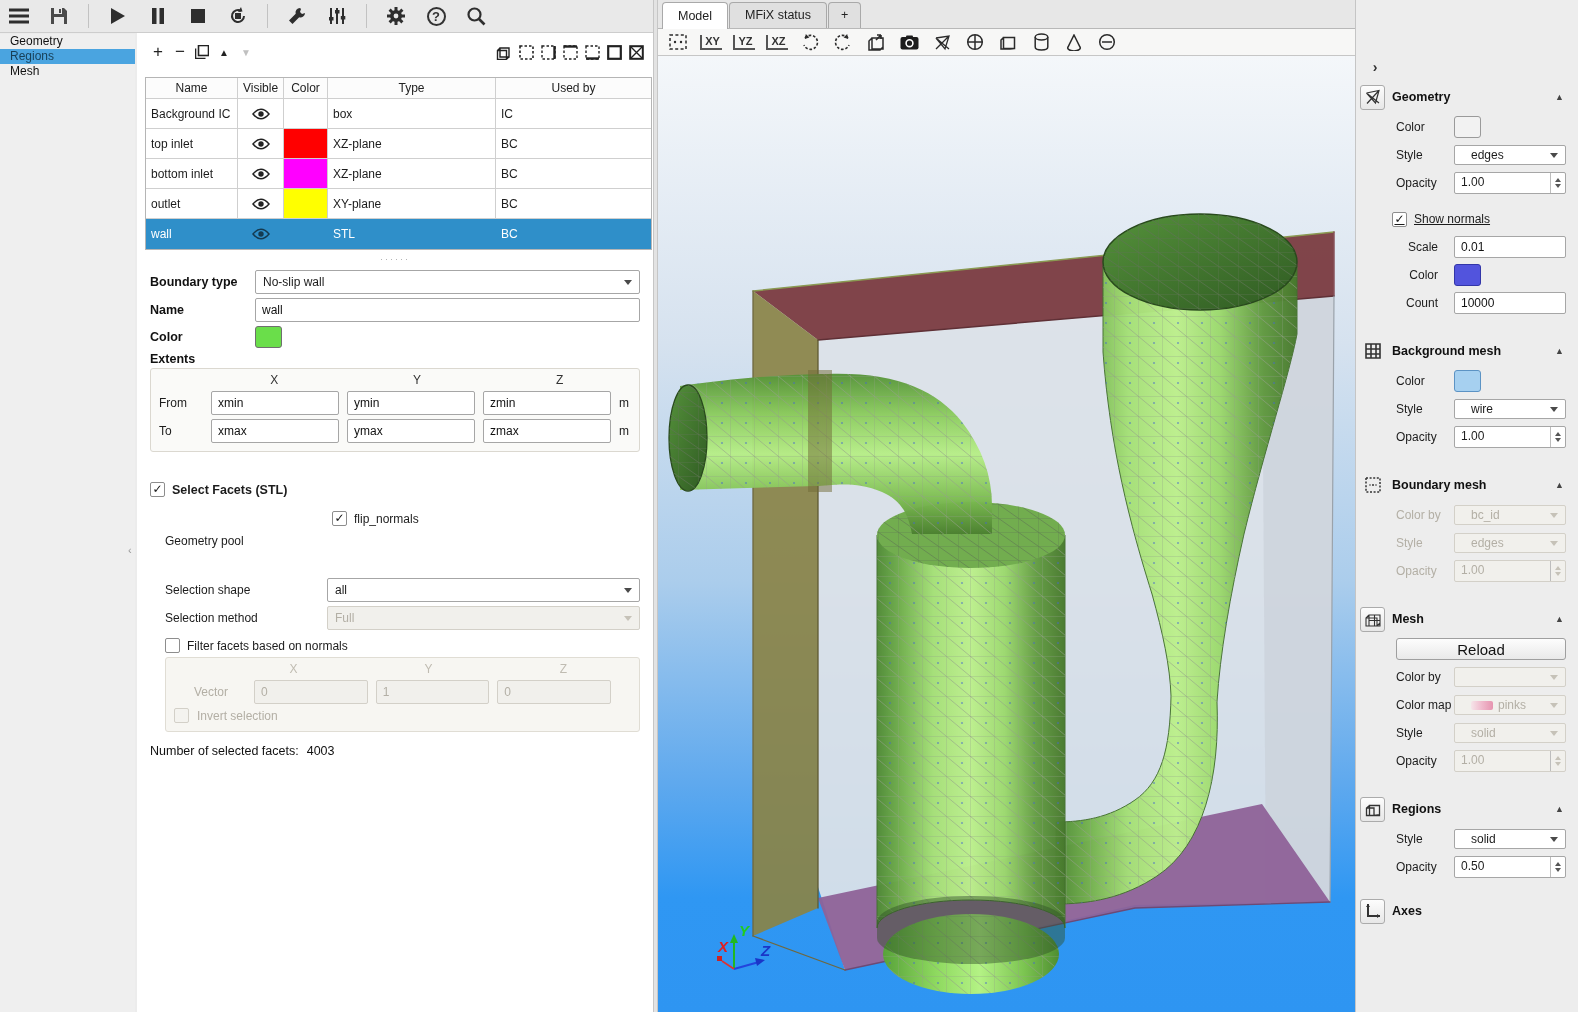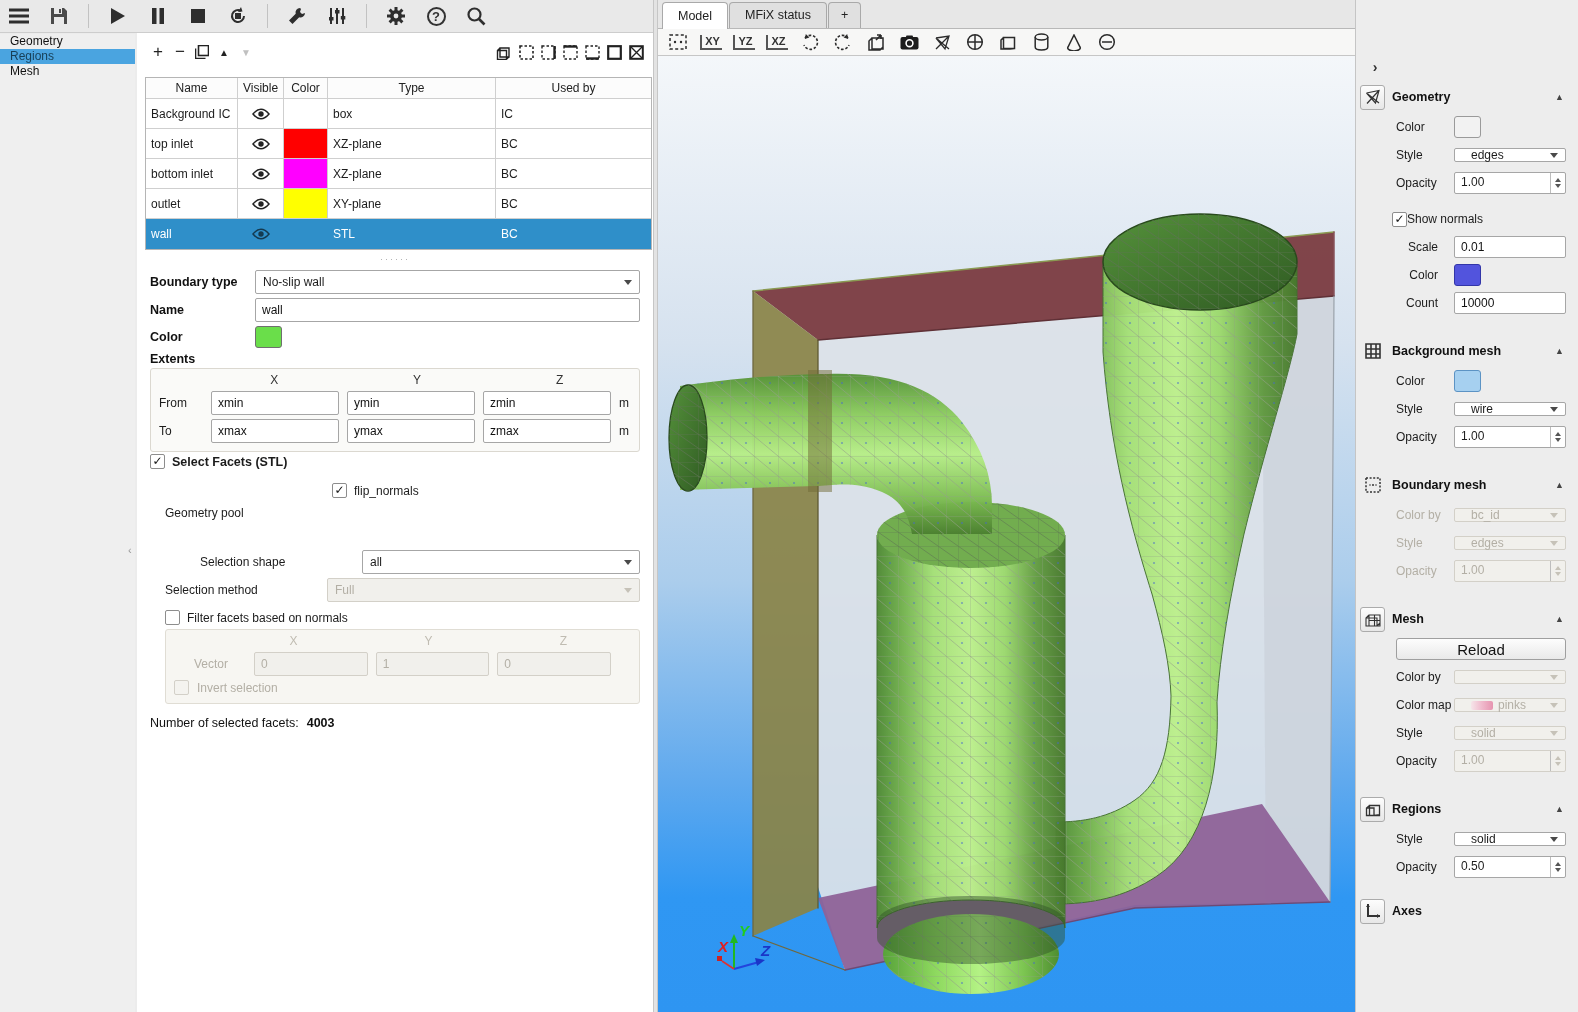--- a/index.html
+++ b/index.html
@@ -68,21 +68,21 @@
   .axis-head.dim{color:#c0bcb2;}
   .axis-head .gcell{flex:1;text-align:center;}
   .axis-head .glab{width:44px;flex:none;}
   .grow{display:flex;align-items:center;margin-top:4px;gap:8px;}
   .grow .glab{width:44px;flex:none;}
   .grow .gcell{flex:1;}
   .grow .gunit{width:12px;flex:none;text-align:left;}
   .groupbox.dim{background:#f7f6f2;border-color:#e0ddd4;color:#b3afa5;}
 
   .facets-line{margin:12px 13px;font-size:12.5px;color:#111;}
-  .facets-line b{font-weight:bold;margin-left:8px;}
+  .facets-line b{font-weight:normal;margin-left:8px;}
 
   .panel-splitter{position:absolute;left:653px;top:0;width:5px;height:1012px;background:#e3e3e3;
     border-left:1px solid #c6c6c6;border-right:1px solid #c6c6c6;}
   .nav-collapse{position:absolute;left:128px;top:544px;color:#9a9a9a;font-size:11px;}
 
   
   .viewport{position:absolute;left:658px;top:0;width:697px;height:1012px;background:#84cc16;}
   .vp-tabs{height:29px;display:flex;align-items:flex-end;border-bottom:1px solid #b8b8b8;background:#e7e7e7;padding-left:4px;}
   .vtab{padding:5px 15px 6px 15px;border:1px solid #a9a9a9;border-bottom:none;border-radius:4px 4px 0 0;
     background:#e0e0e0;margin-right:1px;font-size:12.5px;color:#222;}
@@ -104,30 +104,30 @@
   .sec-h{display:flex;align-items:center;height:26px;margin-bottom:6px;}
   .sec-ic{width:25px;height:25px;display:flex;align-items:center;justify-content:center;flex:none;margin-right:7px;}
   .sec-ic.raised{border:1px solid #ababab;border-radius:3px;background:linear-gradient(#fdfdfd,#e7e7e7);}
   .sec-title{font-weight:bold;font-size:12.5px;flex:1;color:#111;}
   .sec-arrow{color:#444;font-size:9px;flex:none;margin-right:2px;}
   .sb-row{display:flex;align-items:center;height:22px;margin:0 0 6px 36px;}
   .sb-row .lb{width:58px;flex:none;color:#1c1c1c;}
   .sb-row.dim .lb{color:#b3afa5;}
   .sb-row .lb.ra{text-align:right;padding-right:16px;}
   .sb-row .ctrl{flex:1;min-width:0;}
-  .sb-check{display:flex;align-items:center;height:18px;margin:16px 0 8px 32px;}
+  .sb-check{display:flex;align-items:center;gap:7px;height:18px;margin:16px 0 8px 32px;text-decoration:underline;}
   .spin{height:22px;background:#fff;border:1px solid #a6a6a6;border-radius:2px;display:flex;align-items:stretch;flex:1;min-width:0;}
   .spin .tx{flex:1;padding:2px 0 0 6px;overflow:hidden;}
   .spin .btns{width:15px;border-left:1px solid #bdbdbd;display:flex;flex-direction:column;align-items:center;justify-content:center;gap:2px;}
   .spin .u{width:0;height:0;border:3px solid transparent;border-bottom:4px solid #555;}
   .spin .d{width:0;height:0;border:3px solid transparent;border-top:4px solid #555;}
   .spin.dis{background:#f1f0ec;border-color:#d3d0c8;color:#b3afa5;}
   .spin.dis .u{border-bottom-color:#c6c2b8;}
   .spin.dis .d{border-top-color:#c6c2b8;}
-  .sb-combo{height:14px;padding-left:16px;}
+  .sb-combo{height:20px;padding-left:16px;}
   .reload-btn{height:22px;margin:0 0 6px 36px;border:1px solid #9f9f9f;border-radius:3px;
     background:linear-gradient(#fdfdfd,#e9e9e9);display:flex;align-items:center;justify-content:center;font-size:15px;color:#111;}
   .sec-gap{height:18px;}
   .cmap-chip{width:22px;height:9px;border-radius:2px;background:linear-gradient(90deg,#f8dfe8,#ef9cbb,#e0628f);
     margin-right:5px;flex:none;opacity:.65;}
 </style>
 </head>
 <body>
 
 <div class="app">
@@ -399,38 +399,38 @@
       </div>
       <div class="grow">
         <span class="glab">To</span>
         <input class="inp gcell" value="xmax" style="">
         <input class="inp gcell" value="ymax" style="">
         <input class="inp gcell" value="zmax" style="">
         <span class="gunit">m</span>
       </div>
     </div>
 
-    <div class="frow cb-row" style="margin-top:2px;">
+    <div class="frow cb-row" style="margin-top:30px;">
       <span class="cb on"></span>
       <span style="font-weight:bold;font-size:12.5px;">Select Facets (STL)</span>
     </div>
 
     <div class="frow cb-row" style="margin-top:14px;margin-left:195px;">
       <span class="cb on"></span>
       <span>flip_normals</span>
     </div>
 
     <div class="frow" style="margin-left:28px;margin-top:8px;">
       <span>Geometry pool</span>
     </div>
 
     <div style="height:22px;"></div>
 
     <div class="frow" style="margin-left:28px;">
-      <span style="width:162px;flex:none;margin-left:35px;">Selection shape</span>
+      <span style="width:162px;flex:none;">Selection shape</span>
       <div class="combo">
         <span class="tx">all</span>
         <span class="ar"></span>
       </div>
     </div>
     <div class="frow" style="margin-left:28px;">
       <span style="width:162px;flex:none;">Selection method</span>
       <div class="combo dis">
         <span class="tx">Full</span>
         <span class="ar"></span>

